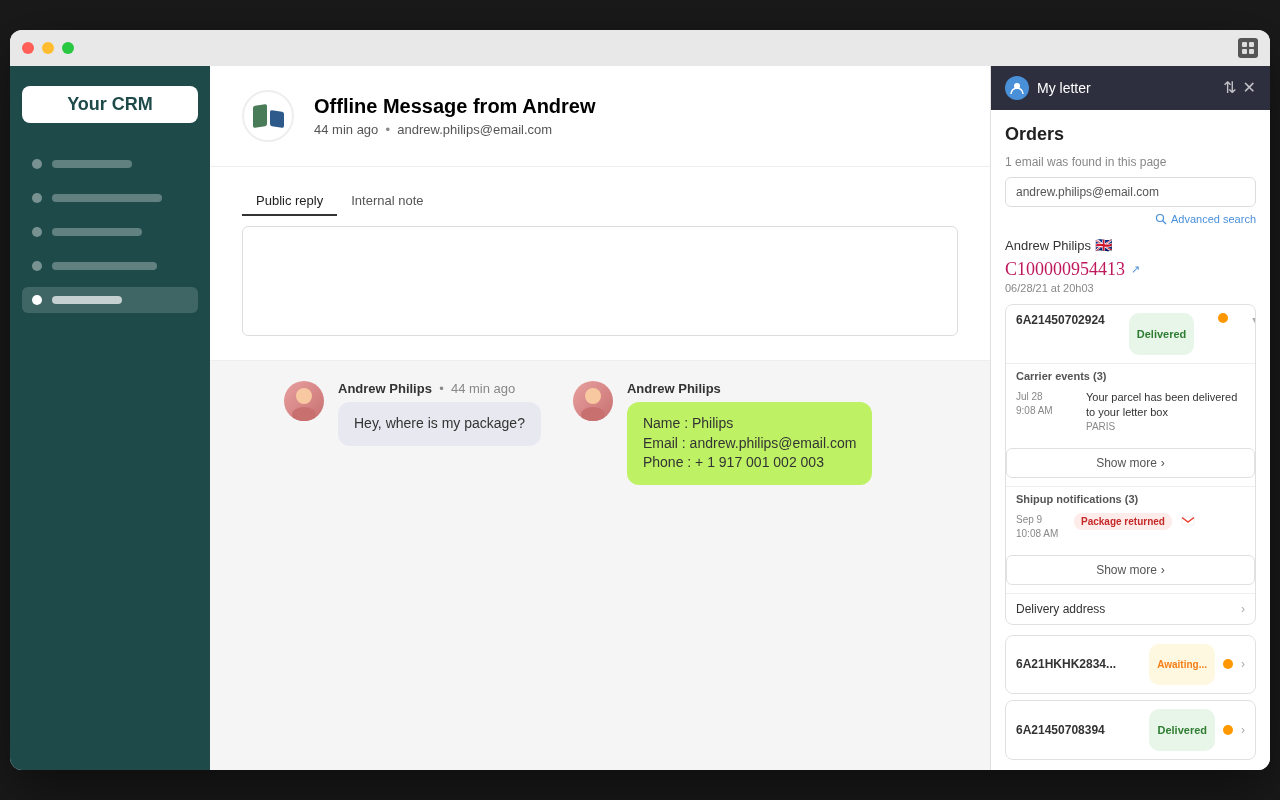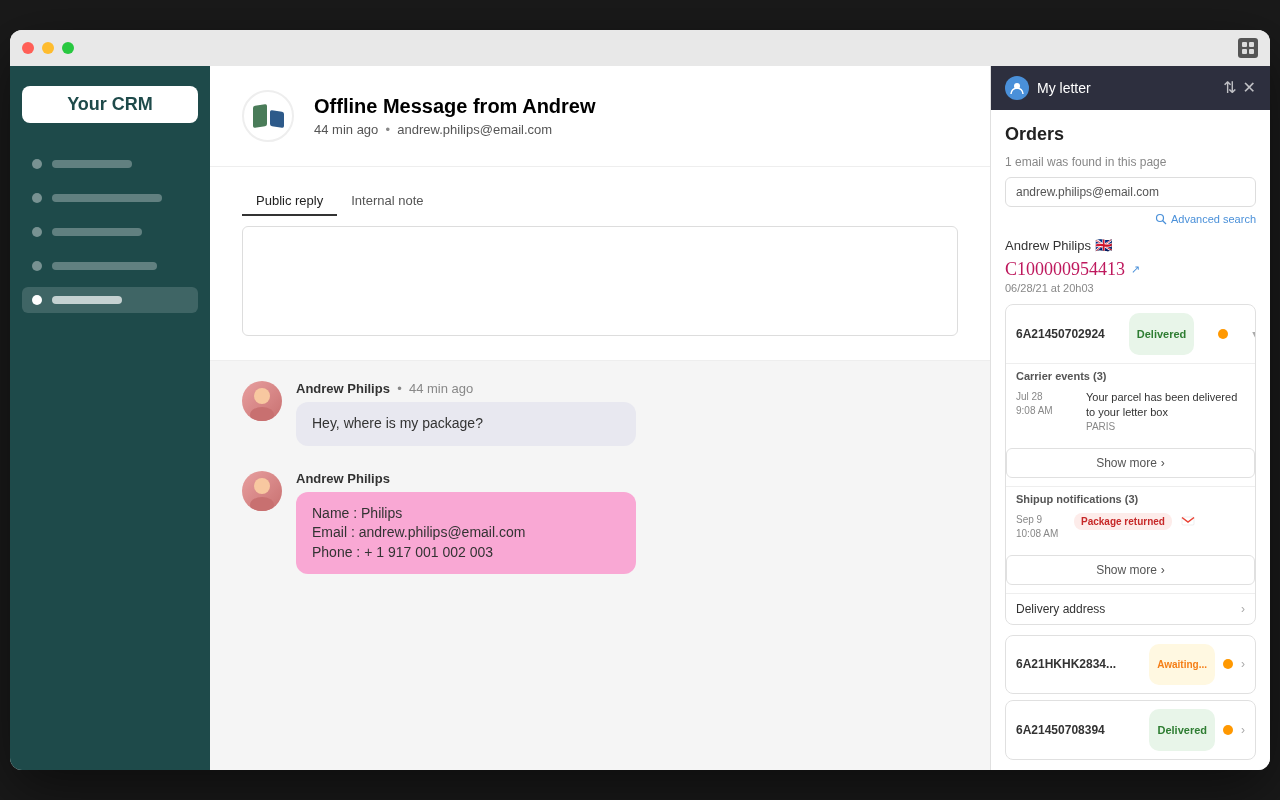--- a/index.html
+++ b/index.html
@@ -184,22 +184,23 @@
       padding: 10px;
       font-size: 13px;
       color: #333;
       outline: none;
     }
     .messages-list {
       flex: 1;
       overflow-y: auto;
       padding: 20px 32px;
       display: flex;
-      flex-direction: column;
-      gap: 25px;
+      flex-direction: row;
+      gap: 32px;
+      margin-left: 42px;
     }
     .message-row {
       display: flex;
       align-items: flex-start;
       gap: 14px;
     }
     .message-content-area { flex: 1; }
     .message-sender-line {
       font-size: 13px;
       color: #888;
@@ -209,21 +210,21 @@
     .message-bubble {
       background: #e8e8f0;
       padding: 12px 16px;
       border-radius: 12px;
       font-size: 14px;
       color: #333;
       max-width: 340px;
       line-height: 1.4;
     }
     .message-bubble.yellow {
-      background: #f9a8d4;
+      background: #bef264;
       color: #333;
     }
     
     .right-panel {
       width: 280px;
       background: white;
       border-left: 1px solid #e0e0e0;
       display: flex;
       flex-direction: column;
       overflow: hidden;
@@ -318,21 +319,20 @@
       margin-bottom: 10px;
     }
     .order-card {
       border: 1px solid #e0e0e0;
       border-radius: 8px;
       margin-bottom: 10px;
       overflow: hidden;
     }
     .order-card-header {
       display: flex;
-      align-items: center;
       padding: 8px 10px;
       gap: 24px;
       cursor: pointer;
     }
     .order-tracking {
       font-size: 12px;
       font-weight: 600;
       color: #333;
       flex: 1;
     }

